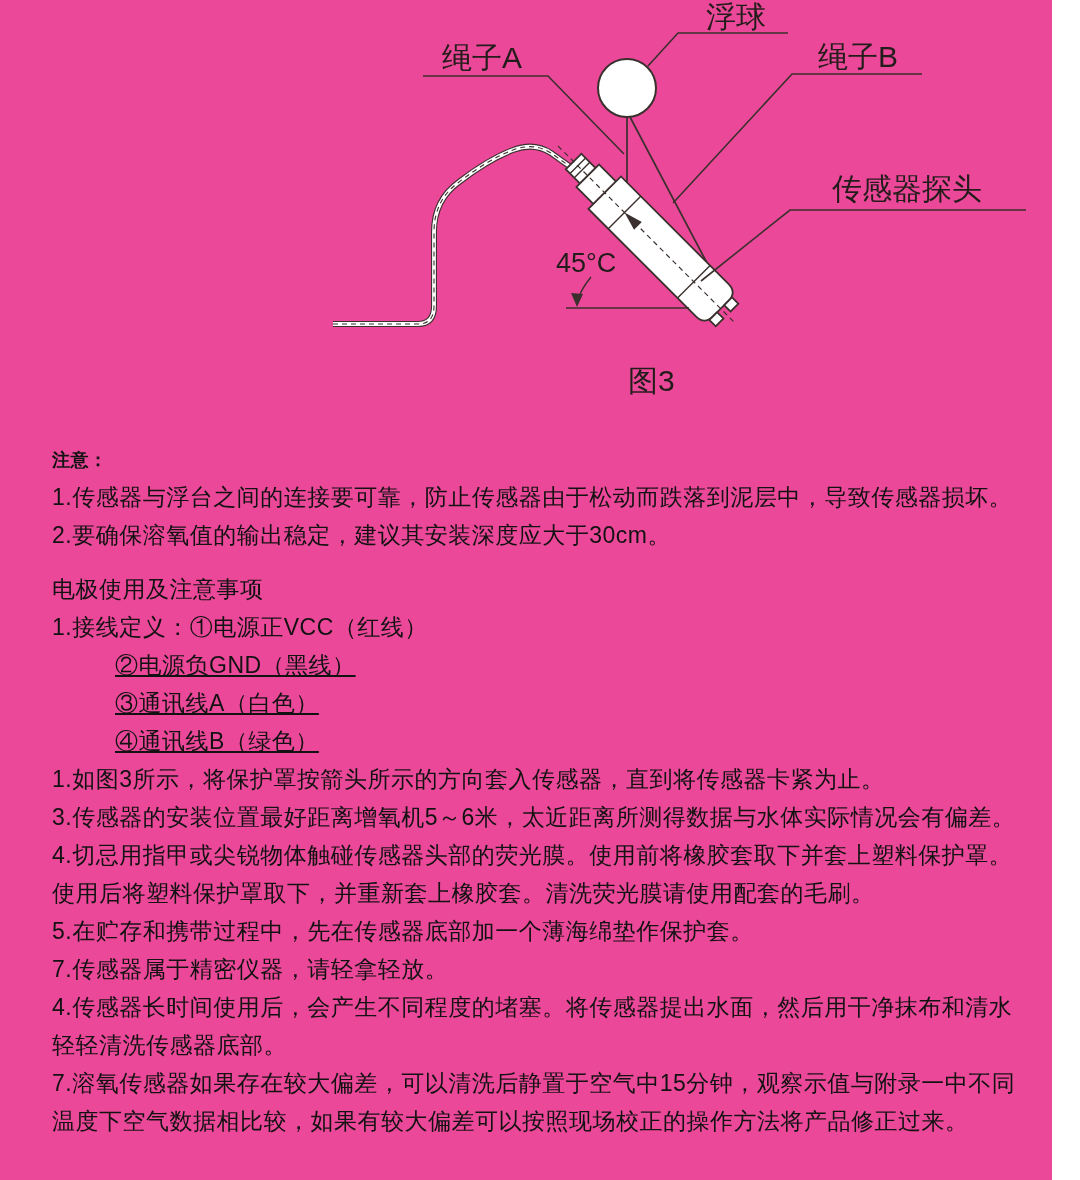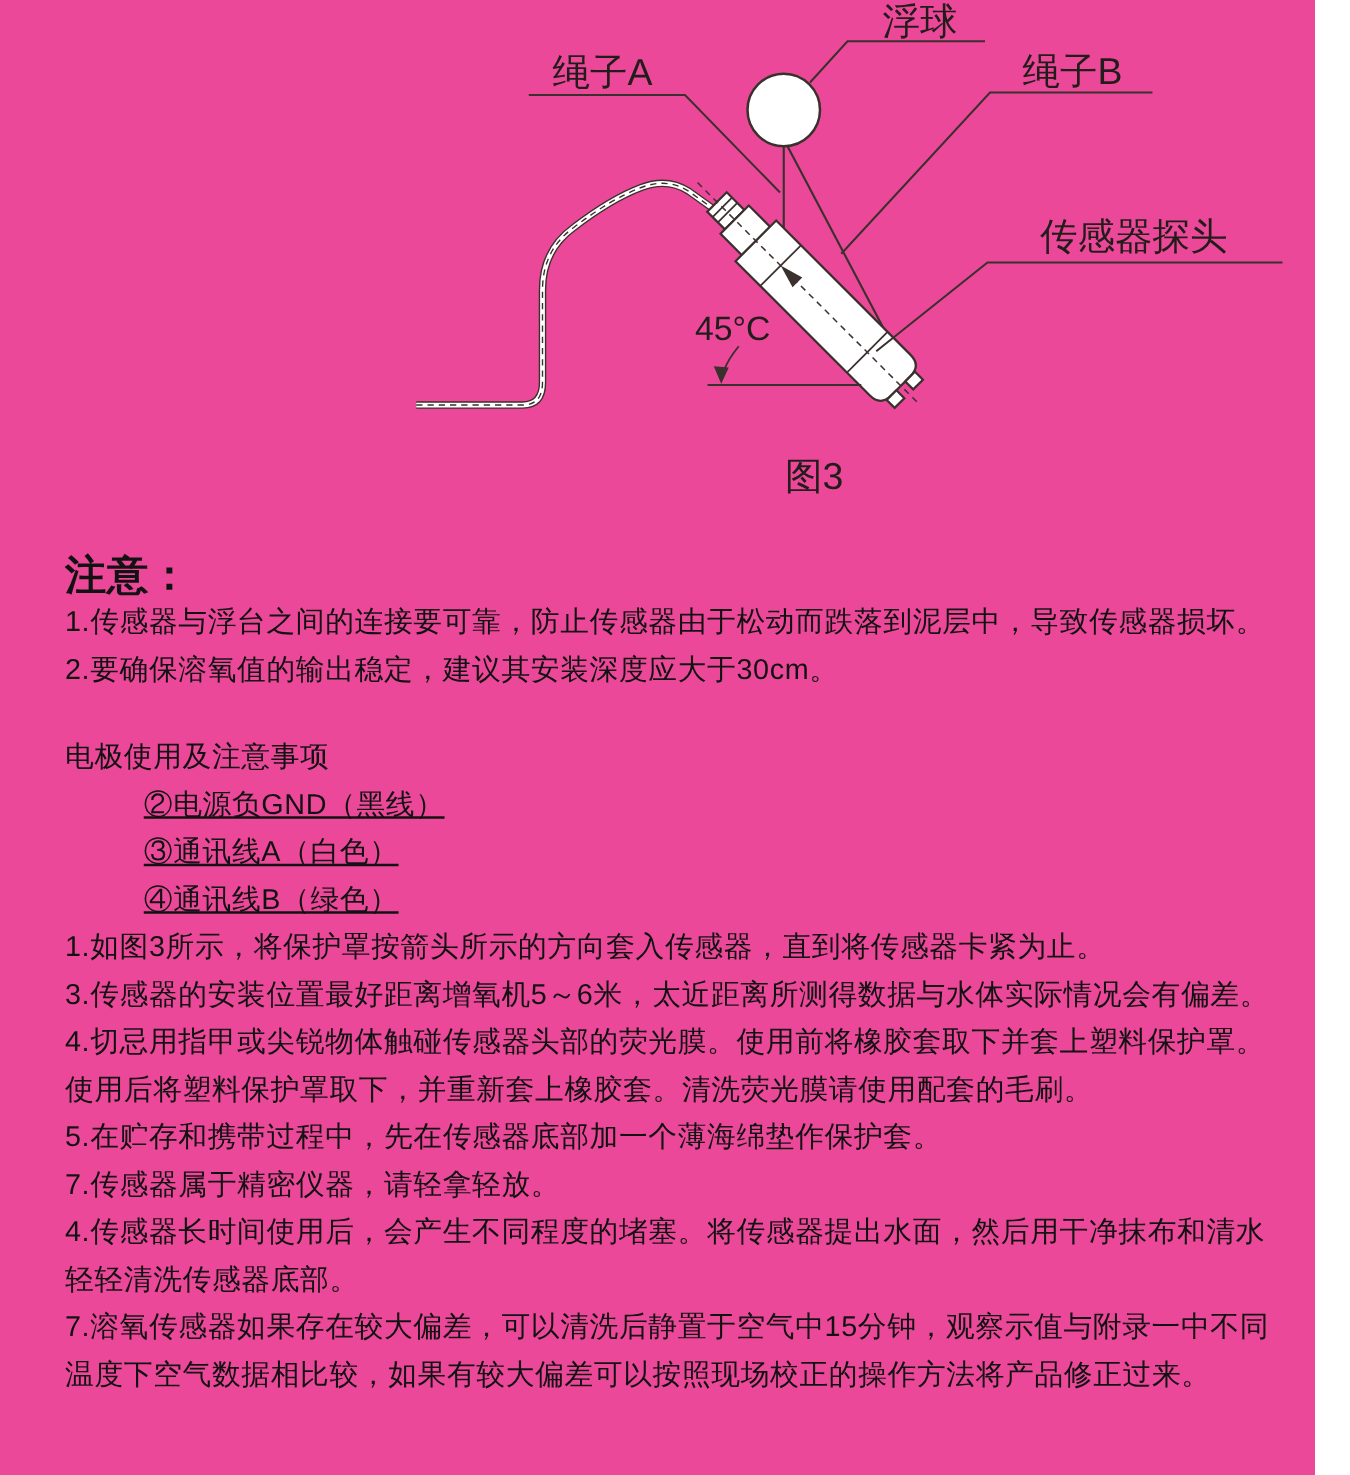--- a/index.html
+++ b/index.html
@@ -7,24 +7,24 @@
     position:relative; width:1052px; height:1180px; background:#ec4899;
     font-family:"Liberation Sans", sans-serif; color:#111111; overflow:hidden;
   }
   .figure-svg { position:absolute; left:0; top:0; }
   .fig-label { font-family:"Liberation Sans", sans-serif; font-weight:500; fill:#221c1a; }
   .textblock {
     position:absolute; left:52px; top:442px; width:995px;
     font-size:23px; line-height:38px; font-weight:500; color:#121212;
     letter-spacing:0.5px;
   }
-  .notes-heading { font-size:33px; font-weight:700; line-height:36px; }
+  .notes-heading { font-size:18px; font-weight:700; line-height:36px; }
   .tline { white-space:nowrap; }
   .indent { margin-left:63px;text-decoration:underline; }
-  .section-gap { margin-top:32px; }
+  .section-gap { margin-top:16px; }
 </style>
 </head>
 <body>
 
 <div class="page">
 
   <svg class="figure-svg" width="1080" height="432" viewBox="0 0 1080 432">
 
     <g stroke="#3a302d" stroke-width="1.7">
       <line x1="627" y1="117" x2="627" y2="183"></line>
@@ -75,20 +75,21 @@
     <text x="556" y="272" class="fig-label" font-size="27">45°C</text>
     <text x="628" y="391" class="fig-label" font-size="30">图3</text>
   </svg>
 
   <div class="textblock">
     <div class="notes-heading">注意：</div>
     <div class="tline">1.传感器与浮台之间的连接要可靠，防止传感器由于松动而跌落到泥层中，导致传感器损坏。</div>
     <div class="tline">2.要确保溶氧值的输出稳定，建议其安装深度应大于30cm。</div>
 
     <div class="tline section-gap">电极使用及注意事项</div>
+    <div class="tline">1.接线定义：①电源正VCC（红线）</div>
     <div class="tline indent">②电源负GND（黑线）</div>
     <div class="tline indent">③通讯线A（白色）</div>
     <div class="tline indent">④通讯线B（绿色）</div>
     <div class="tline">1.如图3所示，将保护罩按箭头所示的方向套入传感器，直到将传感器卡紧为止。</div>
     <div class="tline">3.传感器的安装位置最好距离增氧机5～6米，太近距离所测得数据与水体实际情况会有偏差。</div>
     <div class="tline">4.切忌用指甲或尖锐物体触碰传感器头部的荧光膜。使用前将橡胶套取下并套上塑料保护罩。</div>
     <div class="tline">使用后将塑料保护罩取下，并重新套上橡胶套。清洗荧光膜请使用配套的毛刷。</div>
     <div class="tline">5.在贮存和携带过程中，先在传感器底部加一个薄海绵垫作保护套。</div>
     <div class="tline">7.传感器属于精密仪器，请轻拿轻放。</div>
     <div class="tline">4.传感器长时间使用后，会产生不同程度的堵塞。将传感器提出水面，然后用干净抹布和清水</div>

